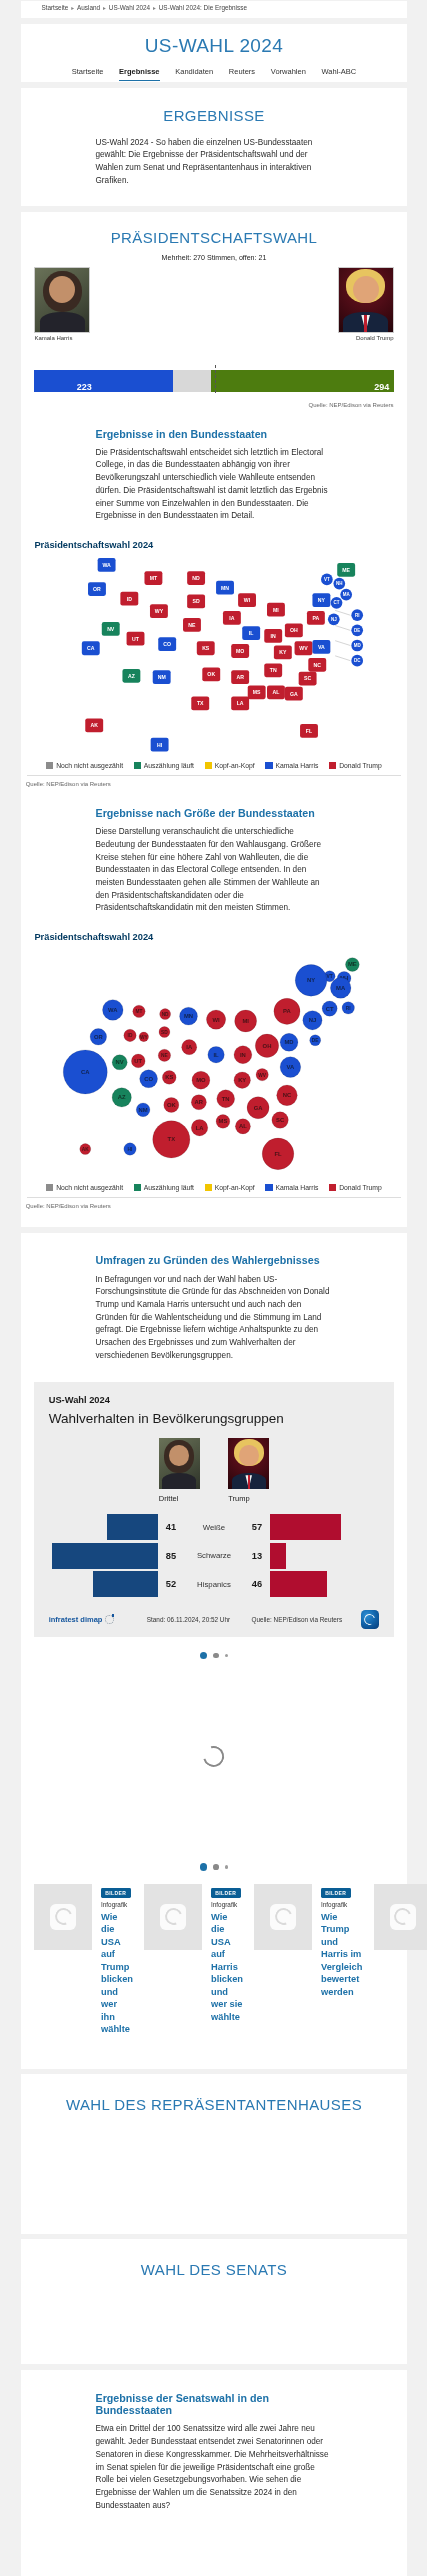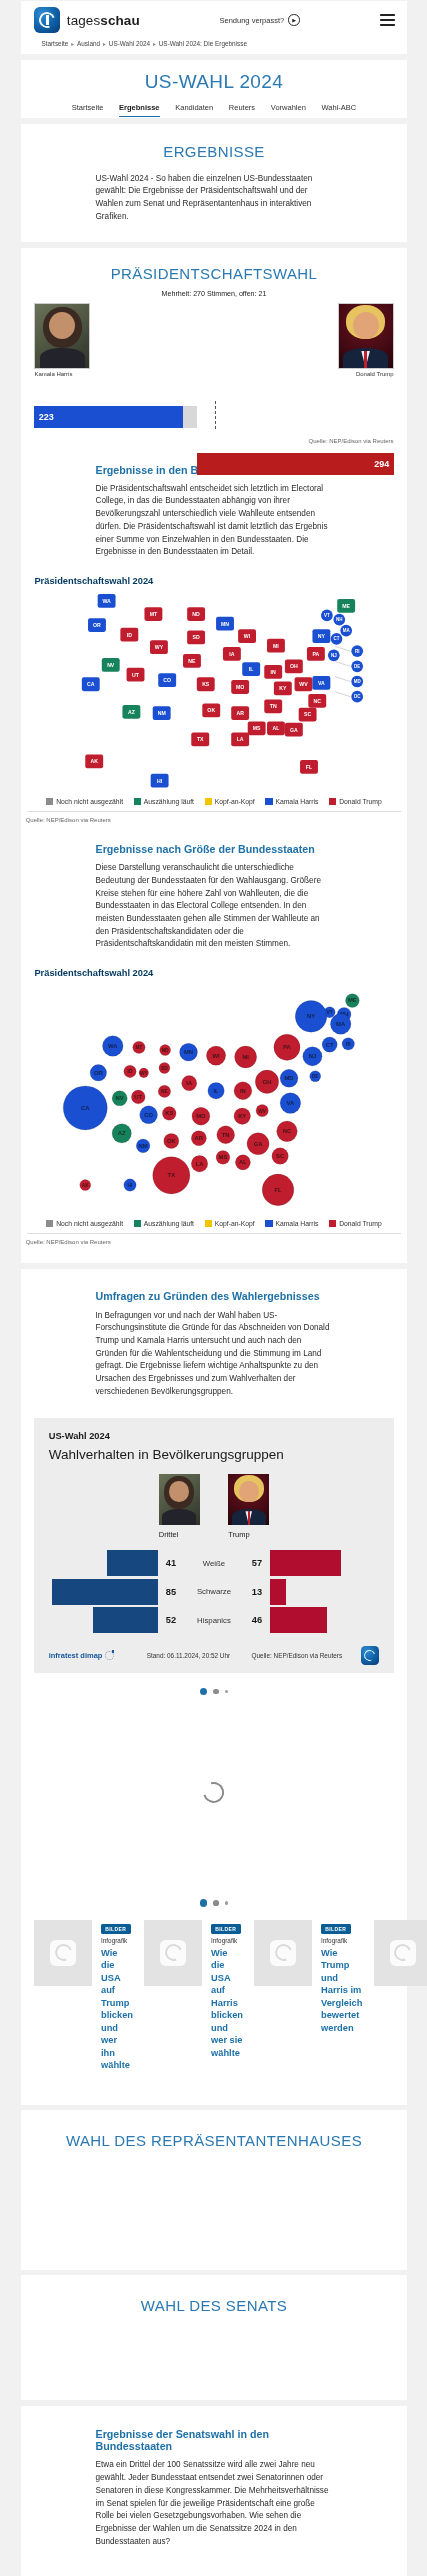--- a/index.html
+++ b/index.html
@@ -67,21 +67,21 @@
   .pp-harris .face { background:#c2906a; }
   .pp-trump  .face { background:#e0a477; }
   .pp .body { position:absolute; bottom:-2%; left:8%; width:84%; height:32%; border-radius:45% 45% 0 0; }
   .pp-harris .body { background:#23232b; }
   .pp-trump  .body { background:#16233c; }
   .pp .shirt { position:absolute; bottom:0; left:42%; width:16%; height:26%; background:#f2f2f2;
     clip-path:polygon(0 0,100% 0,50% 100%); }
   .pp .tie { position:absolute; bottom:0; left:47%; width:6%; height:26%; background:#c01e2e; }
 
   .ec-bar { position:relative; display:flex; height:21.4px; margin:0 13px; }
-  .ec-seg { height:100%; display:flex; align-items:center; }
+  .ec-seg { height:100%; display:flex; align-items:flex-end;padding-left:38px; }
   .ec-num { color:#fff; font-size:9px; font-weight:700; padding:0 4.3px; }
   .ec-seg.trump { justify-content:flex-end; }
   .ec-majority { position:absolute; top:-5.7px; bottom:-1.4px; border-left:1.4px dashed #555; }
 
   .chart-title { font-size:9.3px; font-weight:700; color:#00385f; margin:17px 0 5.7px 13px; }
   .map-svg { display:block; width:358px; margin:0 auto; }
   .legend-row { display:flex; justify-content:center; gap:10.7px; margin-top:5.7px; }
   .legend-item { display:flex; align-items:center; gap:2.9px; font-size:6.8px; color:#333; }
   .legend-swatch { width:7.1px; height:7.1px; flex:none; }
   .chart-source { font-size:6px; color:#666; padding:1.4px 2.9px 0 4.3px; }
@@ -138,35 +138,20 @@
   .center-card { padding:21.4px 0 0; }
   .space-lg { height:121px; } .space-md { height:86px; }
   .senate-card { padding:18.5px 0 0; }
 </style>
 </head>
 <body>
 
 <div class="page">
 
   <header class="card">
-    <div class="topbar">
-      <div class="brand">
-        <div class="logo"></div>
-        <div class="wordmark"><span>tages</span><b>schau</b></div>
-      </div>
-      <div class="missed">
-        <span>Sendung verpasst?</span>
-        <span class="play-circle">▶</span>
-      </div>
-      <div class="burger">
-          <span></span>
-          <span></span>
-          <span></span>
-        </div>
-    </div>
     <nav class="breadcrumb" id="breadcrumb"><span class="crumb">Startseite</span><span class="sep">▸</span><span class="crumb">Ausland</span><span class="sep">▸</span><span class="crumb">US-Wahl 2024</span><span class="sep">▸</span><span class="crumb">US-Wahl 2024: Die Ergebnisse</span></nav>
   </header>
 
   <section class="card title-card">
     <h1 class="page-title">US-WAHL 2024</h1>
     <nav class="tabs" id="tabs">
         <span class="tab">Startseite</span>
         <span class="tab active">Ergebnisse</span>
         <span class="tab">Kandidaten</span>
         <span class="tab">Reuters</span>
@@ -203,21 +188,21 @@
       </div>
       <div class="cand-name left">Kamala Harris</div>
       <div class="cand-name right">Donald Trump</div>
     </div>
 
     <div class="ec-bar" id="ec-bar">
         <div class="ec-seg harris" style="width: 41.4498%; background: rgb(26, 79, 209);">
           <span class="ec-num">223</span>
         </div>
         <div class="ec-seg open" style="width: 3.90335%; background: rgb(216, 216, 216);"></div>
-        <div class="ec-seg trump" style="width: 54.6468%; background: #b91c1c; margin-top: 47px;">
+        <div class="ec-seg trump" style="width: 54.6468%; background: #4d7c0f;">
           <span class="ec-num">294</span>
         </div>
         <div class="ec-majority" style="left: 50.1859%;"></div>
       </div>
     <div class="source right">Quelle: NEP/Edison via Reuters</div>
 
     <h3 class="sub-heading">Ergebnisse in den Bundesstaaten</h3>
     <p class="body-text">Die Präsidentschaftswahl entscheidet sich letztlich im Electoral College, in das die Bundesstaaten abhängig von ihrer Bevölkerungszahl unterschiedlich viele Wahlleute entsenden dürfen. Die Präsidentschaftswahl ist damit letztlich das Ergebnis einer Summe von Einzelwahlen in den Bundesstaaten. Die Ergebnisse in den Bundesstaaten im Detail.</p>
 
     <div>

